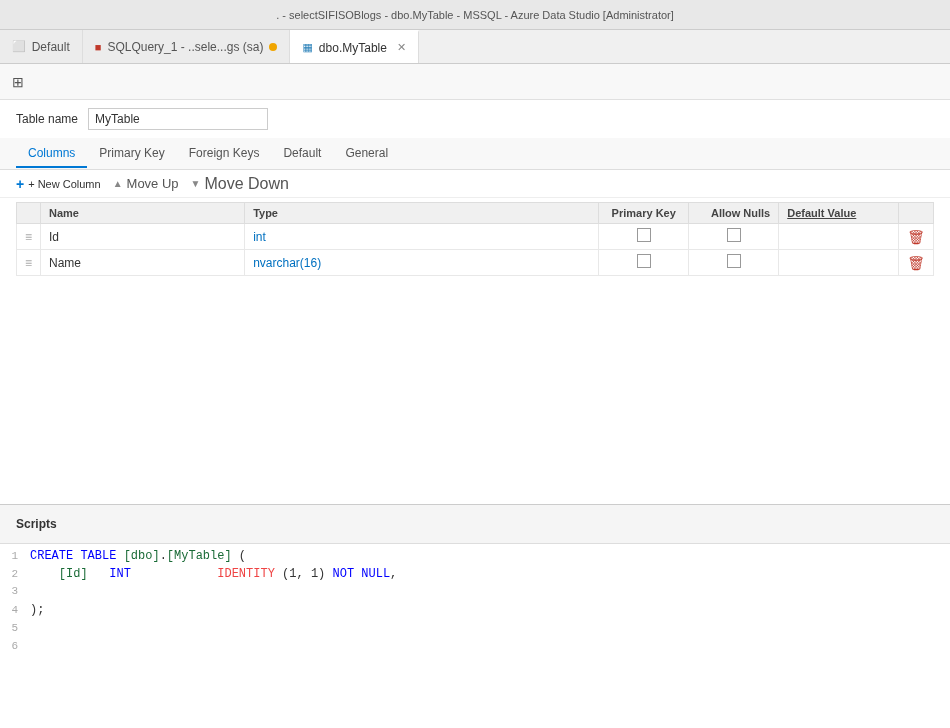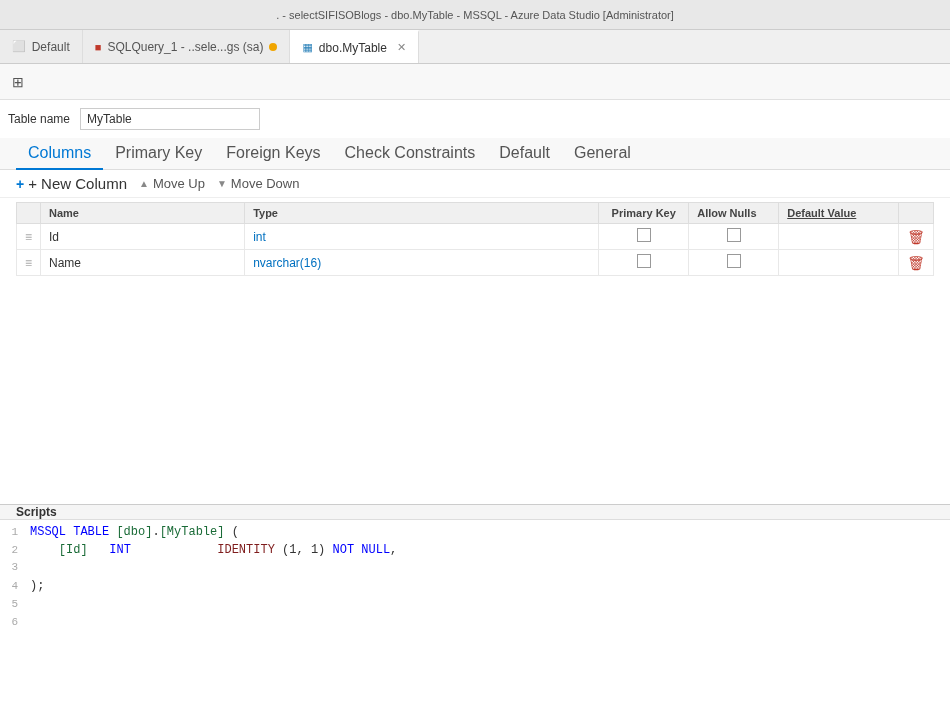--- a/index.html
+++ b/index.html
@@ -78,21 +78,21 @@
       border-bottom: 1px solid #e0e0e0;
       display: flex;
       align-items: center;
       height: 36px;
     }
 
     
     .table-name-row {
       display: flex;
       align-items: center;
-      padding: 8px 8px;
+      padding: 8px 16px;
       gap: 10px;
       background: #fff;
     }
     .table-name-label {
       font-size: 12px;
       color: #333;
     }
     .table-name-input {
       border: 1px solid #ccc;
       padding: 3px 6px;
@@ -106,21 +106,21 @@
     .sub-tabs {
       display: flex;
       align-items: center;
       padding: 0 16px;
       border-bottom: 1px solid #ddd;
       background: #f8f8f8;
       height: 32px;
     }
     .sub-tab {
       padding: 6px 12px;
-      font-size: 16px;
+      font-size: 12px;
       cursor: pointer;
       color: #555;
       border-bottom: 2px solid transparent;
     }
     .sub-tab.active {
       color: #0078d4;
       border-bottom: 2px solid #0078d4;
       font-weight: 500;
     }
 
@@ -195,21 +195,21 @@
     }
 
     
     .scripts-section {
       border-top: 1px solid #ccc;
       background: #fff;
       flex: 1;
       overflow: hidden;
     }
     .scripts-header {
-      padding: 0 16px;
+      padding: 12px 16px;
       font-size: 12px;
       font-weight: 600;
       color: #333;
       background: #f5f5f5;
       border-bottom: 1px solid #ddd;
     }
     .scripts-body {
       padding: 4px 0;
       font-family: 'Consolas', 'Courier New', monospace;
       font-size: 12px;
@@ -230,21 +230,21 @@
       font-size: 11px;
       user-select: none;
       flex-shrink: 0;
     }
     .line-content {
       flex: 1;
       white-space: pre;
       font-size: 12px;
     }
     .kw { color: #0000ff; }
-    .kw2 { color: #7f1d1d; margin-top: 41px; }
+    .kw2 { color: #ef4444; margin-top: 41px; }
     .obj { color: #1a6b37; }
 
     .spacer { flex: 1; }
   </style>
 </head>
 <body>
 
 <div class="title-bar">
   <span>. - selectSIFISOBlogs - dbo.MyTable - MSSQL - Azure Data Studio [Administrator]</span>
 </div>
@@ -281,54 +281,51 @@
     <div class="sub-tab active">
       <span>Columns</span>
     </div>
     <div class="sub-tab">
       <span>Primary Key</span>
     </div>
     <div class="sub-tab">
       <span>Foreign Keys</span>
     </div>
     <div class="sub-tab">
-      <span>Check Constraints</span>
-    </div>
-    <div class="sub-tab">
       <span>Default</span>
     </div>
     <div class="sub-tab">
       <span>General</span>
     </div>
   </div>
 
   <div class="action-bar">
     <button class="action-btn">
       <span style="color:#0078d4; font-size:14px; font-weight:bold;">+</span>
-      <span style="font-size:15px; color:#333;">+ New Column</span>
+      <span style="font-size:11px; color:#333;">+ New Column</span>
     </button>
     <button class="action-btn">
       <span style="font-size:10px; color:#888;">▲</span>
       <span style="font-size:13px; color:#555;"> Move Up</span>
     </button>
     <button class="action-btn">
       <span style="font-size:10px; color:#888;">▼</span>
-      <span style="font-size:13px; color:#555;"> Move Down</span>
+      <span style="font-size:16px; color:#555;"> Move Down</span>
     </button>
   </div>
 
   <div class="table-container">
     <table class="columns-table">
       <thead>
         <tr>
           <th style="width:24px;"></th>
           <th><span>Name</span></th>
           <th><span>Type</span></th>
           <th style="width:90px; text-align:center;"><span>Primary Key</span></th>
-          <th style="width:90px; text-align:left;"><span>Allow Nulls</span></th>
+          <th style="width:90px; text-align:right;"><span>Allow Nulls</span></th>
           <th style="width:120px;text-decoration:underline;"><span>Default Value</span></th>
           <th style="width:28px;"></th>
         </tr>
       </thead>
       <tbody>
 
         <tr>
           <td class="drag-handle">≡</td>
           <td style="cursor:pointer;">
             <span class="col-name-text id-text">Id</span>
@@ -372,21 +369,21 @@
   </div>
 
   <div class="spacer"></div>
 
   <div class="scripts-section">
     <div class="scripts-header">Scripts</div>
     <div class="scripts-body">
 
       <div class="script-line">
         <span class="line-num">1</span>
-        <span class="line-content"><span class="kw">MSSQL TABLE</span> <span class="obj">[dbo]</span>.<span class="obj">[MyTable]</span> (</span>
+        <span class="line-content"><span class="kw">CREATE TABLE</span> <span class="obj">[dbo]</span>.<span class="obj">[MyTable]</span> (</span>
       </div>
 
       <div class="script-line">
         <span class="line-num">2</span>
         <span class="line-content">    <span class="obj">[Id]</span>   <span class="kw">INT</span>            <span class="kw2">IDENTITY</span> (1, 1) <span class="kw">NOT NULL</span>,</span>
       </div>
 
       <div class="script-line">
         <span class="line-num">3</span>
       </div>

